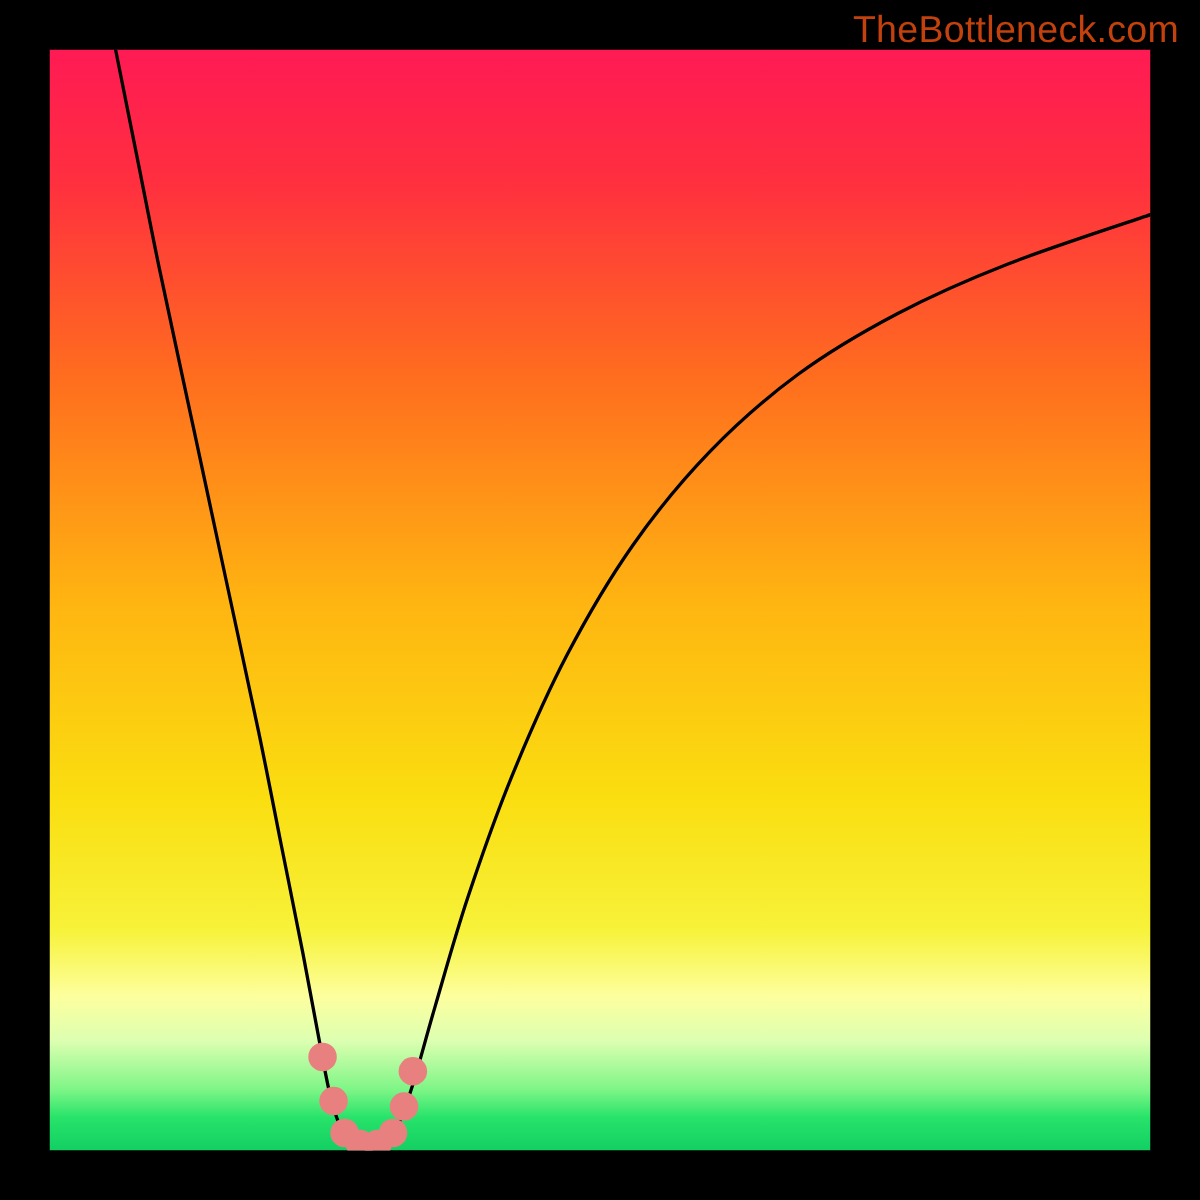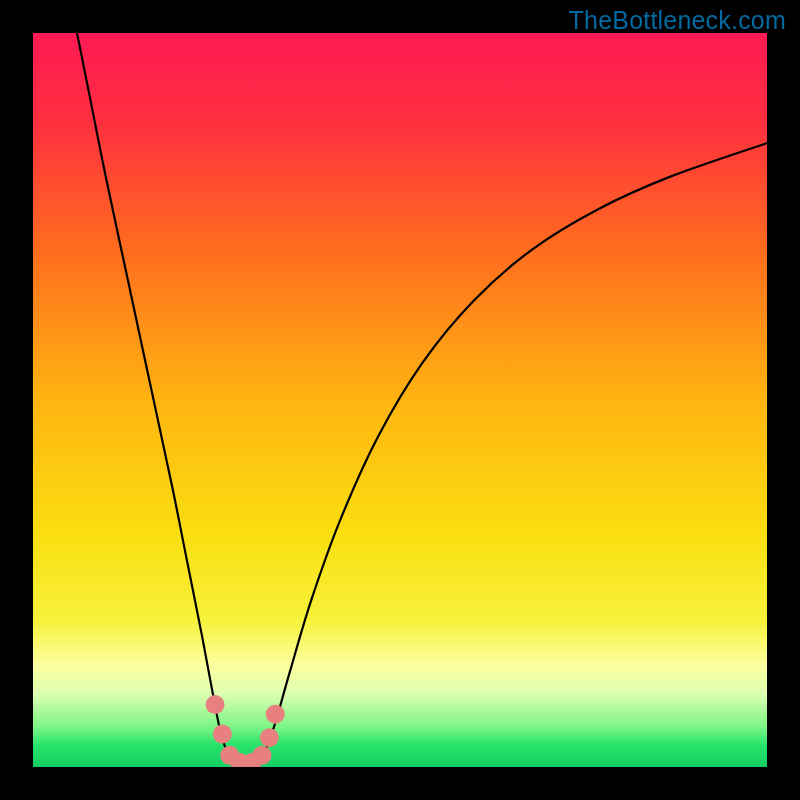--- a/index.html
+++ b/index.html
@@ -25,21 +25,21 @@
     top: 33px;
     width: 734px;
     height: 734px;
   }
   .watermark {
     position: absolute;
     top: 6px;
     right: 14px;
     font-size: 25px;
     font-weight: 400;
-    color: #0369a1;
+    color: #c2410c;
     letter-spacing: 0.2px;
     font-family: Arial, Helvetica, sans-serif;
   }
   svg {
     display: block;
   }
 </style>
 </head>
 <body>
 

